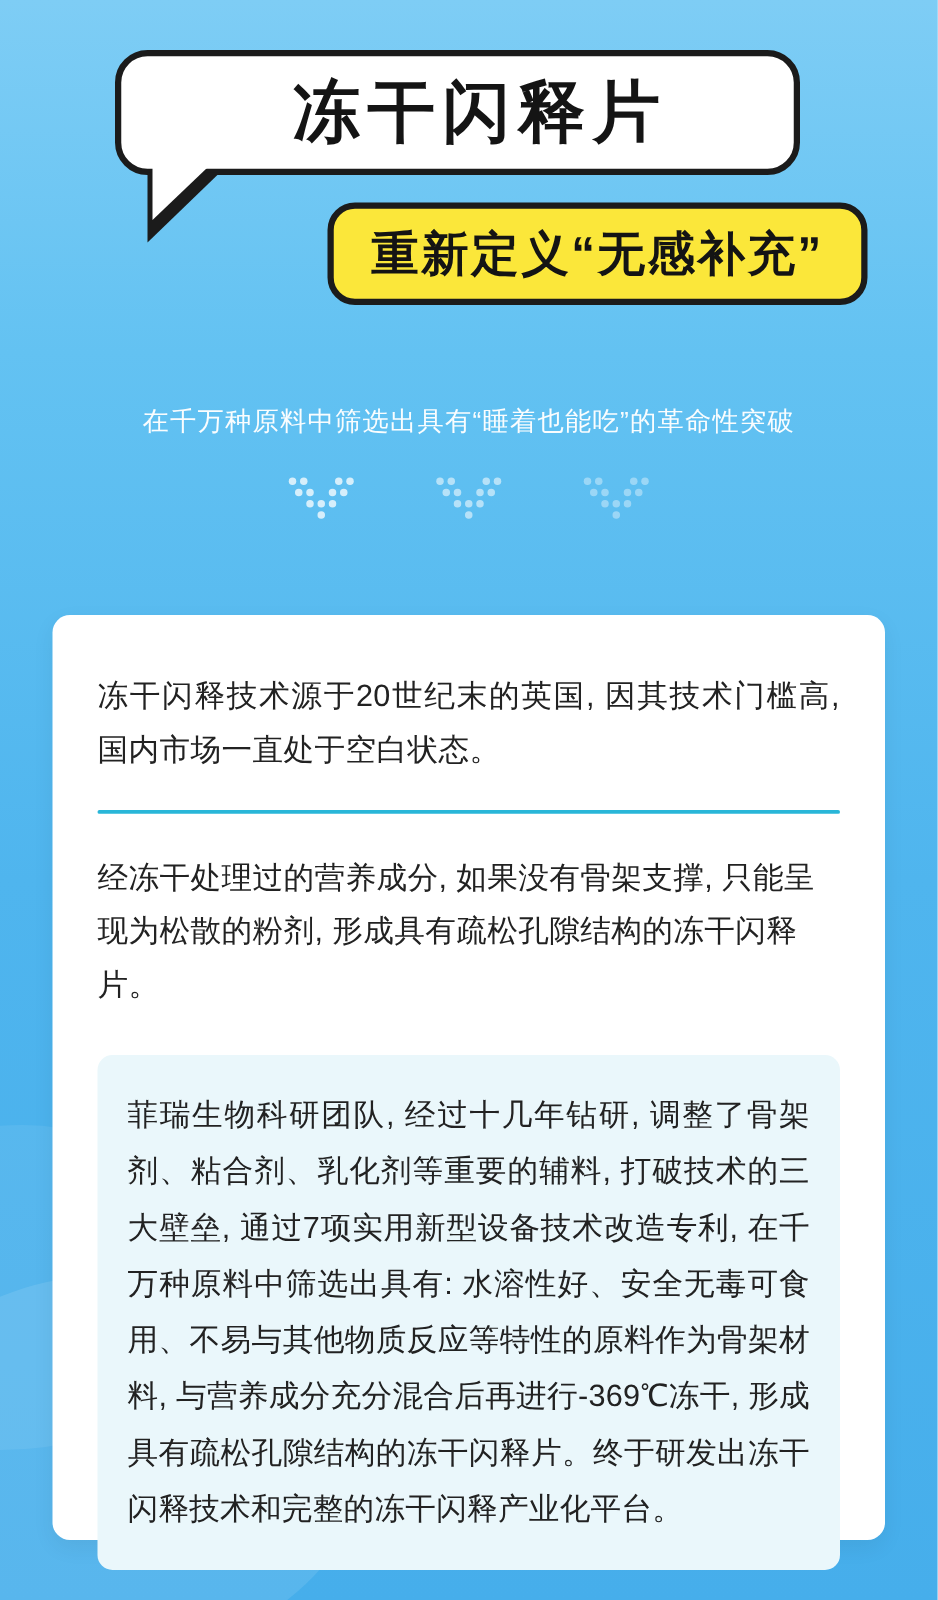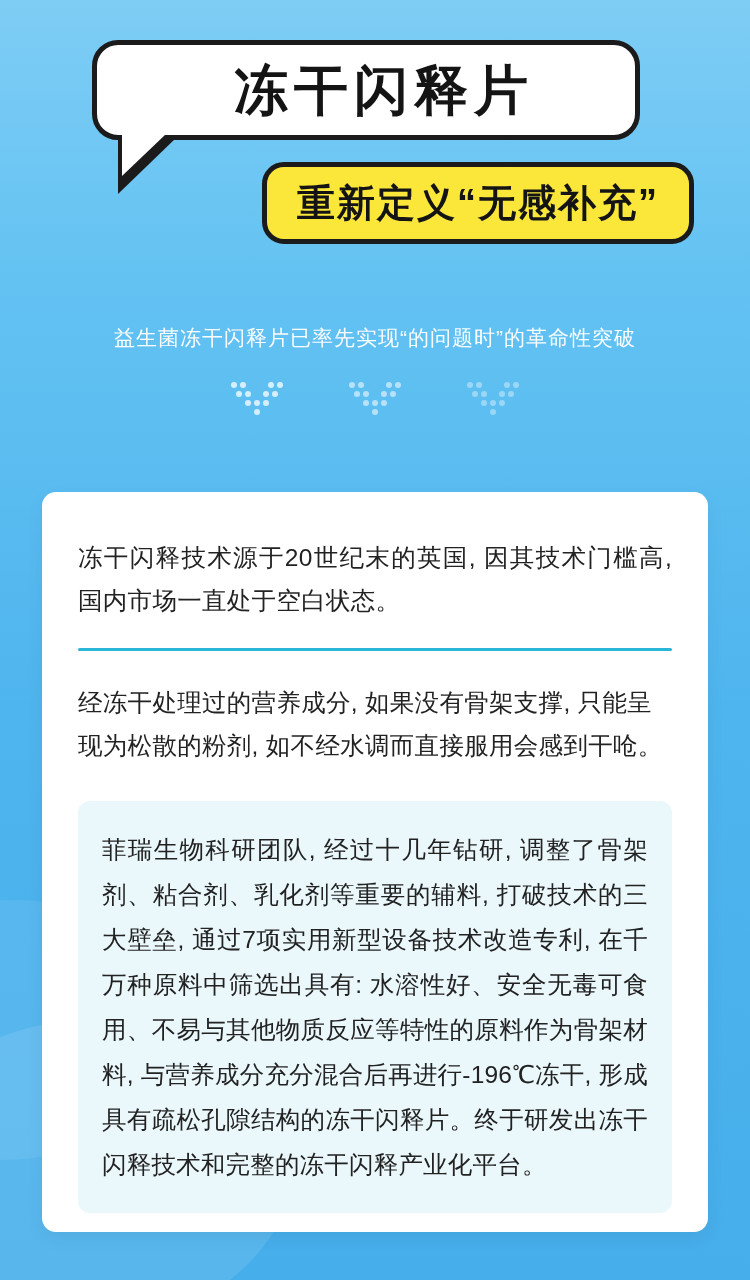--- a/index.html
+++ b/index.html
@@ -205,21 +205,21 @@
     </div>
     <div class="bubble-tail"></div>
     <div class="bubble-tail-inner"></div>
 
     <div class="subbubble">
       <div class="subbubble-title">重新定义“无感补充”</div>
     </div>
   </div>
 
   <div class="lead">
-    <span class="lead-line">益生菌冻干闪释片已率先实现“的问题时”的革命性突破</span>
+    <span class="lead-line">在千万种原料中筛选出具有“睡着也能吃”的革命性突破</span>
   </div>
 
   <div class="chevrons">
     <svg class="chev" viewBox="0 0 56 42">
       <g fill="#ffffff">
         <circle cx="5" cy="5" r="3"></circle>
           <circle cx="14" cy="5" r="3"></circle>
           <circle cx="42" cy="5" r="3"></circle>
           <circle cx="51" cy="5" r="3"></circle>
         <circle cx="10" cy="14" r="3"></circle>
@@ -262,19 +262,19 @@
           <circle cx="28" cy="23" r="3"></circle>
           <circle cx="37" cy="23" r="3"></circle>
         <circle cx="28" cy="32" r="3"></circle>
       </g>
     </svg>
   </div>
 
   <div class="card">
     <div class="para">冻干闪释技术源于20世纪末的英国, 因其技术门槛高, 国内市场一直处于空白状态。</div>
     <div class="divider"></div>
-    <div class="para2">经冻干处理过的营养成分, 如果没有骨架支撑, 只能呈现为松散的粉剂, 如不经水调而直接服用会感到干呛。</div>
+    <div class="para2">经冻干处理过的营养成分, 如果没有骨架支撑, 只能呈现为松散的粉剂, 形成具有疏松孔隙结构的冻干闪释片。</div>
     <div class="highlight-box">
-      <div class="para3">菲瑞生物科研团队, 经过十几年钻研, 调整了骨架剂、粘合剂、乳化剂等重要的辅料, 打破技术的三大壁垒, 通过7项实用新型设备技术改造专利, 在千万种原料中筛选出具有: 水溶性好、安全无毒可食用、不易与其他物质反应等特性的原料作为骨架材料, 与营养成分充分混合后再进行-196℃冻干, 形成具有疏松孔隙结构的冻干闪释片。终于研发出冻干闪释技术和完整的冻干闪释产业化平台。</div>
+      <div class="para3">菲瑞生物科研团队, 经过十几年钻研, 调整了骨架剂、粘合剂、乳化剂等重要的辅料, 打破技术的三大壁垒, 通过7项实用新型设备技术改造专利, 在千万种原料中筛选出具有: 水溶性好、安全无毒可食用、不易与其他物质反应等特性的原料作为骨架材料, 与营养成分充分混合后再进行-369℃冻干, 形成具有疏松孔隙结构的冻干闪释片。终于研发出冻干闪释技术和完整的冻干闪释产业化平台。</div>
     </div>
   </div>
 
 </div>
 
 </body></html>

